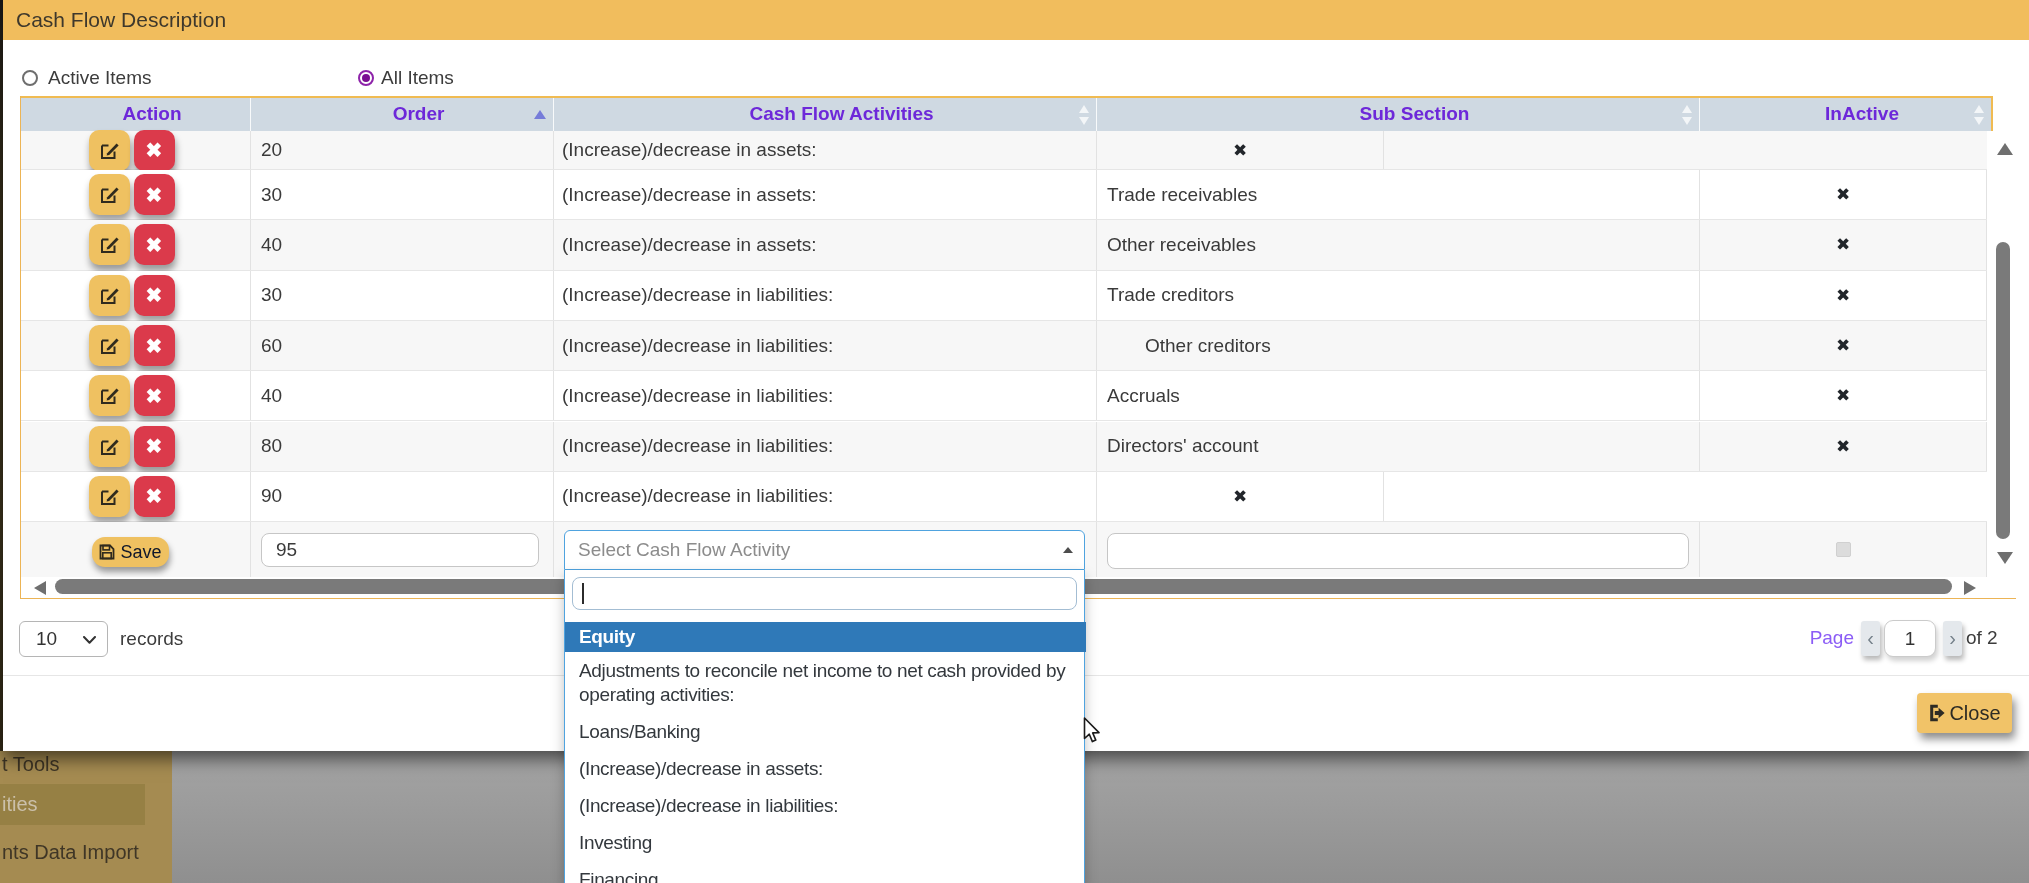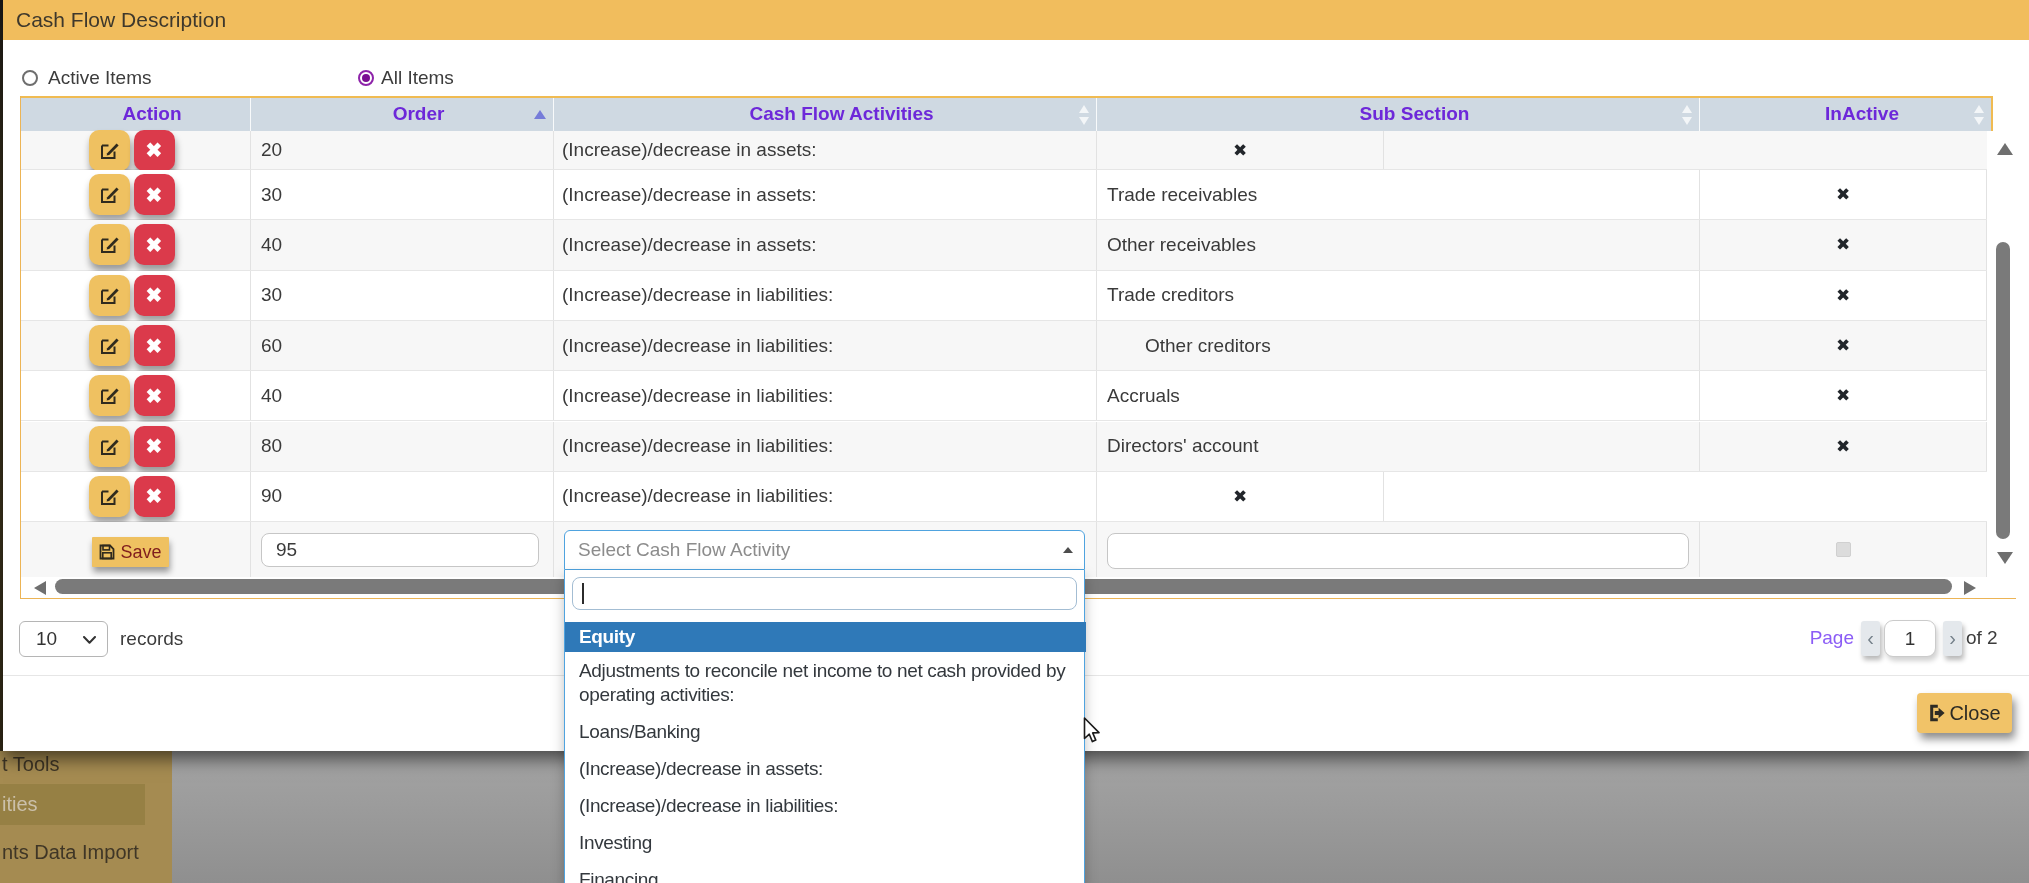--- a/index.html
+++ b/index.html
@@ -64,23 +64,23 @@
   .td-inactive { justify-content:center; border-right:1px solid #e2e2e2; }
   .x-mark { font-size:17px; font-weight:bold; color:#22262b; }
 
   .btn-edit, .btn-del { width:41px; height:41px; border-radius:10px; border:none; cursor:pointer;
     display:flex; align-items:center; justify-content:center; box-shadow:1px 6px 7px rgba(0,0,0,0.38); }
   .btn-edit { background:#efc161; }
   .btn-del { background:#db3a4b; color:#fff; font-size:20px; font-weight:bold; }
 
   
   .btn-save { position:absolute; left:71px; top:15px; width:77px; height:30px; background:#efc161;
-    border:none; border-radius:1px; box-shadow:1px 5px 6px rgba(0,0,0,0.38); cursor:pointer;
+    border:none; border-radius:13px; box-shadow:1px 5px 6px rgba(0,0,0,0.38); cursor:pointer;
     display:flex; align-items:center; justify-content:center; gap:5px;
-    font-size:18px; color:#7f1d1d; }
+    font-size:18px; color:#0f172a; }
   .in-text { position:absolute; background:#fff; border:1px solid #c6c6c6; border-radius:8px;
     font-size:19px; color:#3a3a3a; padding-left:14px; font-family:inherit; outline:none; }
   .in-order { left:10px; top:11px; width:278px; height:34px; }
   .in-sub { left:10px; top:11px; width:582px; height:36px; }
   .chk-disabled { width:15px; height:15px; background:#dcdcdc; border:1px solid #d0d0d0; border-radius:2px; }
 
   
   .v-up { position:absolute; left:1976px; top:47px; width:0; height:0;
     border-left:8px solid transparent; border-right:8px solid transparent; border-bottom:12px solid #6f6f6f; }
   .v-thumb { position:absolute; left:1975px; top:146px; width:14px; height:297px; border-radius:7px; background:#7a7a7a; }

